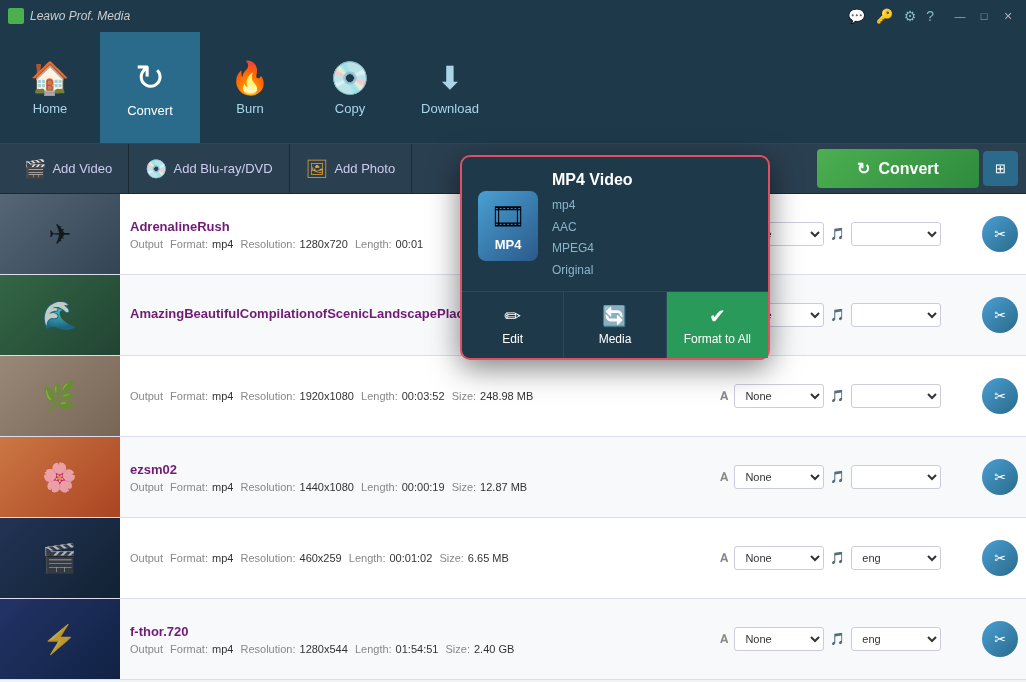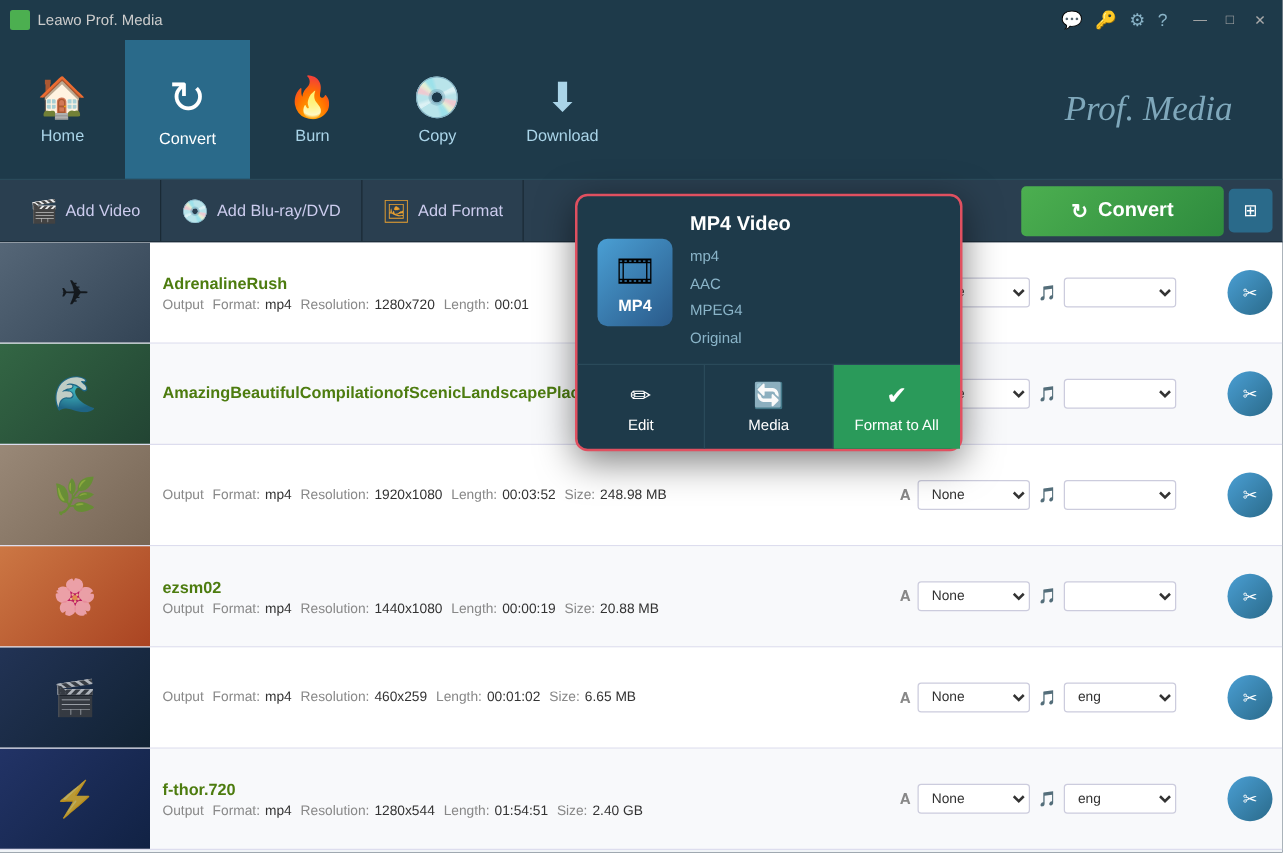--- a/index.html
+++ b/index.html
@@ -8,21 +8,21 @@
     
     .titlebar {
       background: #1e3a4a;
       height: 32px;
       display: flex;
       align-items: center;
       padding: 0 8px;
       user-select: none;
     }
     .titlebar-logo { width: 16px; height: 16px; background: #4caf50; border-radius: 2px; margin-right: 6px; }
-    .titlebar-title { color: #ccc; font-size: 12px; flex: 1; }
+    .titlebar-title { color: #ccc; font-size: 12px; flex: 1; font-style: italic; }
     .titlebar-controls { display: flex; gap: 4px; }
     .titlebar-btn {
       width: 20px; height: 20px; display: flex; align-items: center; justify-content: center;
       color: #aaa; font-size: 11px; cursor: pointer; border-radius: 2px;
     }
 
     
     .navbar {
       background: #1e3a4a;
       height: 112px;
@@ -89,21 +89,21 @@
     }
     .video-item:nth-child(even) { background: #f8f9fb; }
     .video-thumb {
       width: 120px; min-width: 120px; height: 80px;
       background: #222; display: flex; align-items: center; justify-content: center;
       overflow: hidden; position: relative;
     }
     .video-info {
       flex: 1; padding: 6px 10px; display: flex; flex-direction: column; justify-content: center;
     }
-    .video-name { font-size: 13px; font-weight: 600; color: #4d7c0f; margin-bottom: 4px; }
+    .video-name { font-size: 13px; font-weight: 600; color: #701a75; margin-bottom: 4px; }
     .video-meta { font-size: 11px; color: #555; }
     .video-meta span { margin-right: 4px; }
     .video-meta .label { color: #888; }
     .video-meta .value { color: #333; font-weight: 500; }
     .video-controls {
       display: flex; align-items: center; gap: 6px; padding: 6px;
       min-width: 260px;
     }
     .subtitle-select, .audio-select {
       border: 1px solid #ccd; border-radius: 3px; padding: 4px 6px;
@@ -206,35 +206,34 @@
     <span>Burn</span>
   </div>
   <div class="nav-item">
     <span class="nav-icon">💿</span>
     <span>Copy</span>
   </div>
   <div class="nav-item">
     <span class="nav-icon">⬇</span>
     <span>Download</span>
   </div>
-  <div class="nav-brand">Prof. Media</div>
 </div>
 
 <div class="actionbar">
   <div class="action-btn">
     <span class="action-btn-icon">🎬</span>
     <span>Add Video</span>
   </div>
   <div class="action-btn">
     <span class="action-btn-icon blue">💿</span>
     <span>Add Blu-ray/DVD</span>
   </div>
   <div class="action-btn">
     <span class="action-btn-icon photo">🖼</span>
-    <span>Add Format</span>
+    <span>Add Photo</span>
   </div>
   <div style="flex:1; display:flex; align-items:center; justify-content:center;">
     <div class="format-badge">
       <span>MP4 Video</span>
       <span class="format-badge-arrow">▼</span>
     </div>
   </div>
   <div class="convert-btn">
     <span>↻</span>
     <span>Convert</span>
@@ -331,21 +330,21 @@
     <div class="video-thumb" style="background: linear-gradient(135deg, #cc7744, #aa4422);">
       <span style="font-size:28px; opacity:0.7;">🌸</span>
     </div>
     <div class="video-info">
       <div class="video-name">ezsm02</div>
       <div class="video-meta">
         <span class="label">Output</span>
         <span class="label">Format:</span><span class="value">mp4</span>
         <span class="label">Resolution:</span><span class="value">1440x1080</span>
         <span class="label">Length:</span><span class="value">00:00:19</span>
-        <span class="label">Size:</span><span class="value">20.88 MB</span>
+        <span class="label">Size:</span><span class="value">12.87 MB</span>
       </div>
     </div>
     <div class="video-controls">
       <span style="font-size:12px;color:#888;">𝐀</span>
       <select class="subtitle-select">
         <option>None</option>
       </select>
       <span style="font-size:12px;color:#4a9fd4;">🎵</span>
       <select class="audio-select">
         <option></option>

